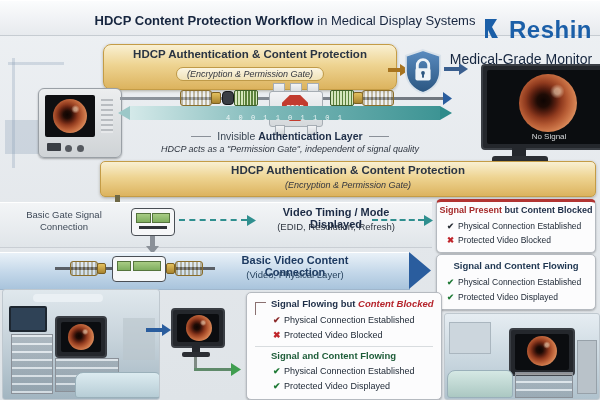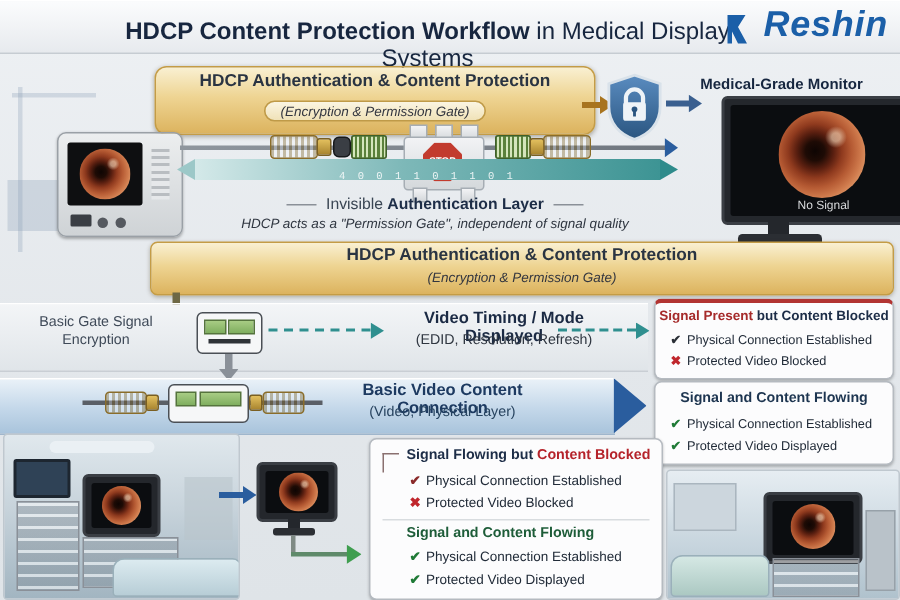--- a/index.html
+++ b/index.html
@@ -5,43 +5,43 @@
   html,body{margin:0;padding:0;}
   #app{position:relative;width:600px;height:400px;overflow:hidden;
        font-family:"Liberation Sans",sans-serif;
        background:linear-gradient(180deg,#eef1f4 0%,#e3e7eb 60%,#dfe4e8 100%);}
   .abs{position:absolute;}
   .ctr{text-align:center;}
   
   .header-bar{left:0;top:6;width:600px;height:34px;
     background:linear-gradient(180deg,#fbfcfd,#e7eaee);
     border-top:1px solid #ffffff;border-bottom:1px solid #c6ccd2;}
-  .title{left:70px;top:13px;width:430px;font-size:16px;color:#17263f;}
+  .title{left:70px;top:13px;width:430px;font-size:13px;color:#17263f;}
   .title b{font-weight:bold;}
-  .logo{right:8px;top:3px;display:flex;align-items:flex-end;gap:4px;font-style:italic;}
+  .logo{right:8px;top:16px;display:flex;align-items:flex-start;gap:4px;}
   .logo-text{font-size:24px;font-weight:bold;color:#1b5fa8;letter-spacing:.5px;}
   
   .gold{background:linear-gradient(180deg,#f9f0d2 0%,#eed492 45%,#dcb35e 100%);
         border:1px solid #c49c46;box-shadow:0 1px 3px rgba(60,50,20,.35);}
   .banner1{left:103px;top:44px;width:292px;height:44px;border-radius:8px;}
   .banner-title{width:100%;top:3px;font-size:11.5px;font-weight:bold;color:#2a3442;}
   .pill{left:50%;transform:translateX(-50%);top:22px;padding:1px 10px;border-radius:9px;
         background:linear-gradient(180deg,#fbf5e2,#f0e2b8);border:1px solid #bf9a48;
         font-size:9px;font-style:italic;color:#33363f;white-space:nowrap;}
   .banner2{left:100px;top:161px;width:494px;height:34px;border-radius:5px;}
   .banner2 .banner-title{top:2px;}
   .banner2 .sub{width:100%;top:18px;font-size:9px;font-style:italic;color:#33363f;}
   
   .bar{height:4px;}
   .tri-r{clip-path:polygon(0 0,0 100%,100% 50%);}
   .tri-l{clip-path:polygon(100% 0,100% 100%,0 50%);}
   .tri-d{clip-path:polygon(0 0,100% 0,50% 100%);}
   .dash{border-top:2.5px dashed #2f8f8f;height:0;}
   
-  .mon-label{left:448px;top:51px;width:146px;font-size:10px;font-weight:bold;color:#16263f;}
+  .mon-label{left:448px;top:51px;width:146px;font-size:14px;font-weight:normal;color:#16263f;}
   
   .frame{background:#24272c;border:2px solid #3a3e44;border-radius:4px;}
   .screen{position:absolute;inset:4px;background:#0b0d10;border-radius:2px;overflow:hidden;}
   .endo{border-radius:50%;
     background:
       radial-gradient(circle at 66% 30%, rgba(255,235,205,.55) 0 5%, rgba(255,235,205,0) 13%),
       radial-gradient(circle at 42% 46%, #0e0503 0%, #1e0b05 14%, #5a1f10 27%, #8f3a1e 39%, #b55a33 53%, #cf7a4c 67%, #e09a6a 79%, #c49a84 91%, #7d706c 100%);}
   .nosignal{left:0;bottom:3px;width:100%;font-size:8px;color:#d8dadc;}
   .device{background:linear-gradient(180deg,#eceeef,#cfd3d6);border:1px solid #9aa0a6;
           border-radius:6px;box-shadow:0 1px 2px rgba(0,0,0,.3);}
@@ -189,21 +189,21 @@
     <div class="abs banner-title ctr">HDCP Authentication &amp; Content Protection</div>
     <div class="abs sub ctr">(Encryption &amp; Permission Gate)</div>
   </div>
 
   <div class="abs" style="left:115px;top:195px;width:5px;height:13px;background:#6e6845;"></div>
   <div class="abs tri-d" style="left:111px;top:207px;width:13px;height:8px;background:#6e6845;"></div>
 
   <div class="abs band3"></div>
   <div class="abs ctr" style="left:14px;top:209px;width:100px;font-size:9.5px;color:#3f4a58;line-height:12px;">
     <span>Basic Gate Signal</span><br>
-    <span>Encryption</span>
+    <span>Connection</span>
   </div>
   <div class="abs lcdbox" style="left:131px;top:208px;width:42px;height:26px;">
     <div class="lcd" style="left:4px;top:4px;width:13px;height:8px;"></div>
     <div class="lcd" style="left:20px;top:4px;width:16px;height:8px;"></div>
     <div class="abs" style="left:7px;top:17px;width:28px;height:3px;background:#2f3338;"></div>
   </div>
   <div class="abs dash" style="left:179px;top:219px;width:68px;"></div>
   <div class="abs tri-r" style="left:247px;top:215px;width:9px;height:11px;background:#2f8f8f;"></div>
   <div class="abs ctr" style="left:256px;top:206px;width:160px;font-size:11px;font-weight:bold;color:#1b2a44;">Video Timing / Mode Displayed</div>
   <div class="abs ctr" style="left:256px;top:221px;width:160px;font-size:9.5px;color:#2f3640;">(EDID, Resolution, Refresh)</div>
@@ -266,21 +266,21 @@
   <div class="abs" style="left:192px;top:344px;width:8px;height:8px;background:#24272c;"></div>
   <div class="abs" style="left:182px;top:352px;width:28px;height:5px;background:#2b2e33;border-radius:2px;"></div>
 
   <div class="abs" style="left:194px;top:357px;width:3px;height:13px;background:#7f8a84;"></div>
   <div class="abs" style="left:194px;top:368px;width:38px;height:3px;background:#5f8a6a;"></div>
   <div class="abs tri-r" style="left:231px;top:363px;width:10px;height:13px;background:#3f9e4f;"></div>
 
   <div class="abs panel" style="left:246px;top:292px;width:194px;height:106px;">
     <div class="abs bracket" style="left:8px;top:9px;width:10px;height:12px;"></div>
     <div class="abs" style="left:24px;top:5px;font-size:9.5px;font-weight:bold;">
-      <span class="navy-t">Signal Flowing but </span><span style="color:#b5232b;">Content Blocked</span>
+      <span class="navy-t">Signal Flowing but </span><span style="color:#b5232b;font-style:italic;">Content Blocked</span>
     </div>
     <div class="p-row" style="left:26px;top:22px;font-size:9px;"><span class="ic ic-maroon">✔</span><span>Physical Connection Established</span></div>
     <div class="p-row" style="left:26px;top:37px;font-size:9px;"><span class="ic ic-red">✖</span><span>Protected Video Blocked</span></div>
     <div class="abs divider" style="left:8px;top:53px;width:178px;"></div>
     <div class="abs green-t" style="left:24px;top:57px;font-size:9.5px;font-weight:bold;">Signal and Content Flowing</div>
     <div class="p-row" style="left:26px;top:73px;font-size:9px;"><span class="ic ic-green">✔</span><span>Physical Connection Established</span></div>
     <div class="p-row" style="left:26px;top:88px;font-size:9px;"><span class="ic ic-green">✔</span><span>Protected Video Displayed</span></div>
   </div>
 
   <div class="abs scene scene-r" style="left:444px;top:313px;width:154px;height:85px;">

